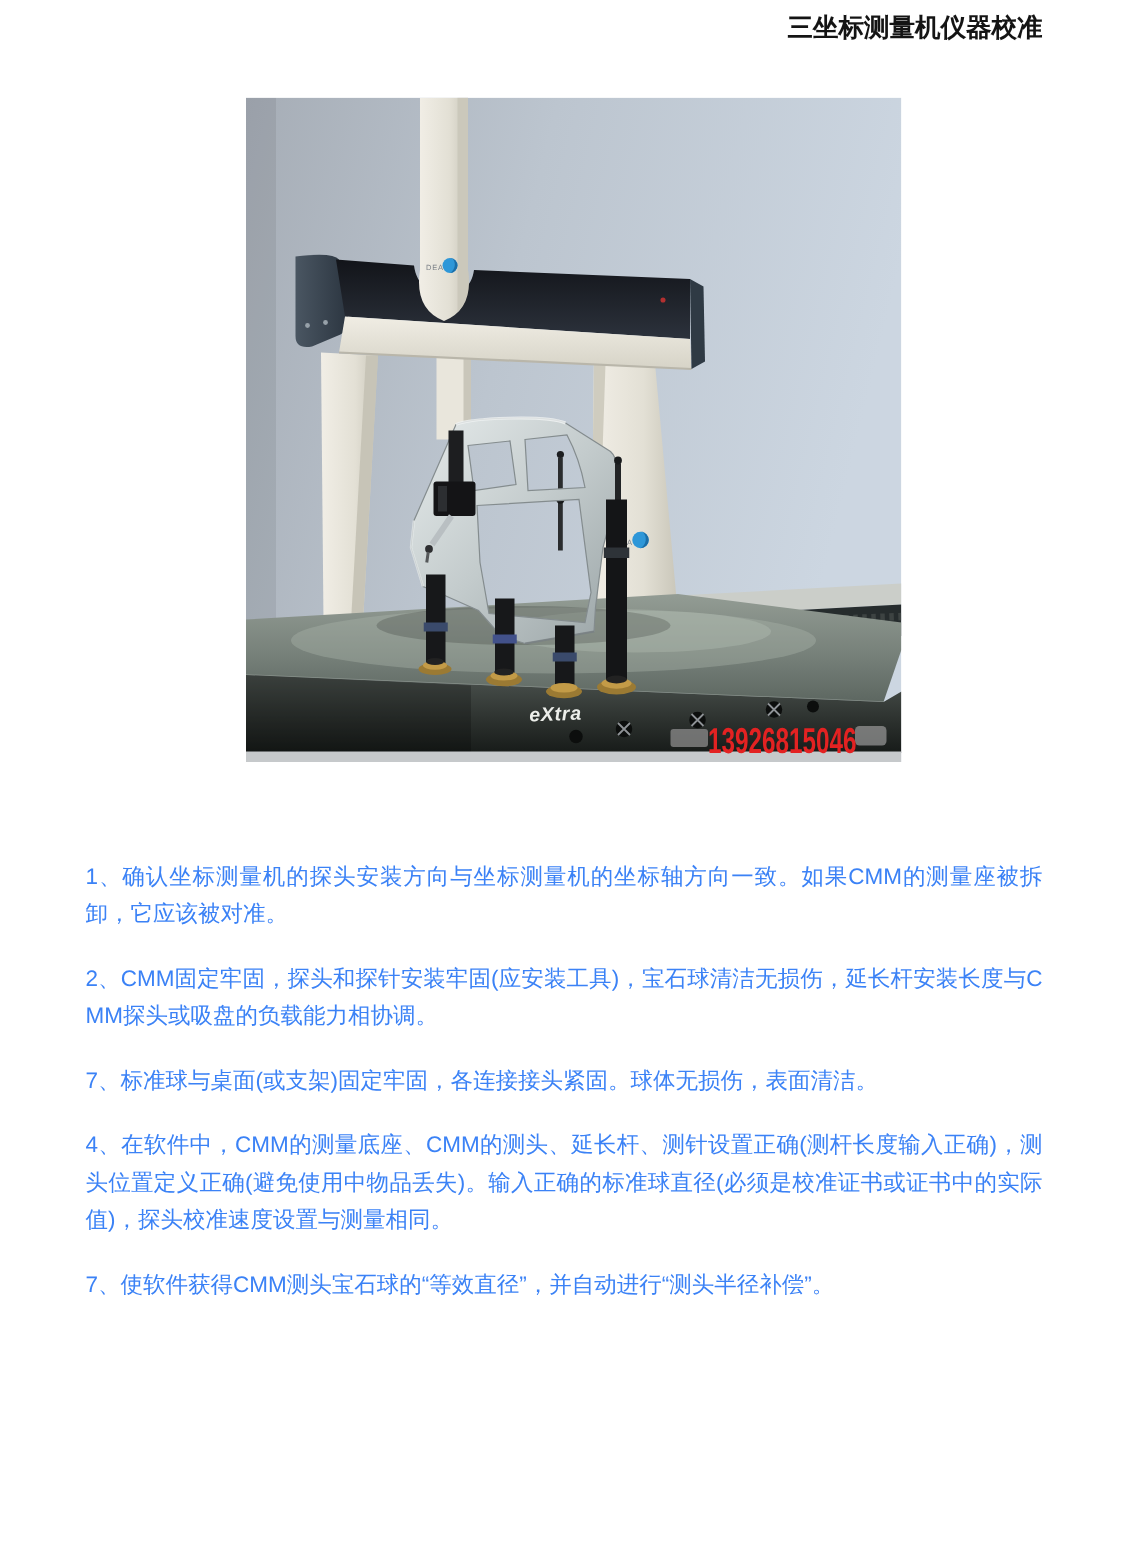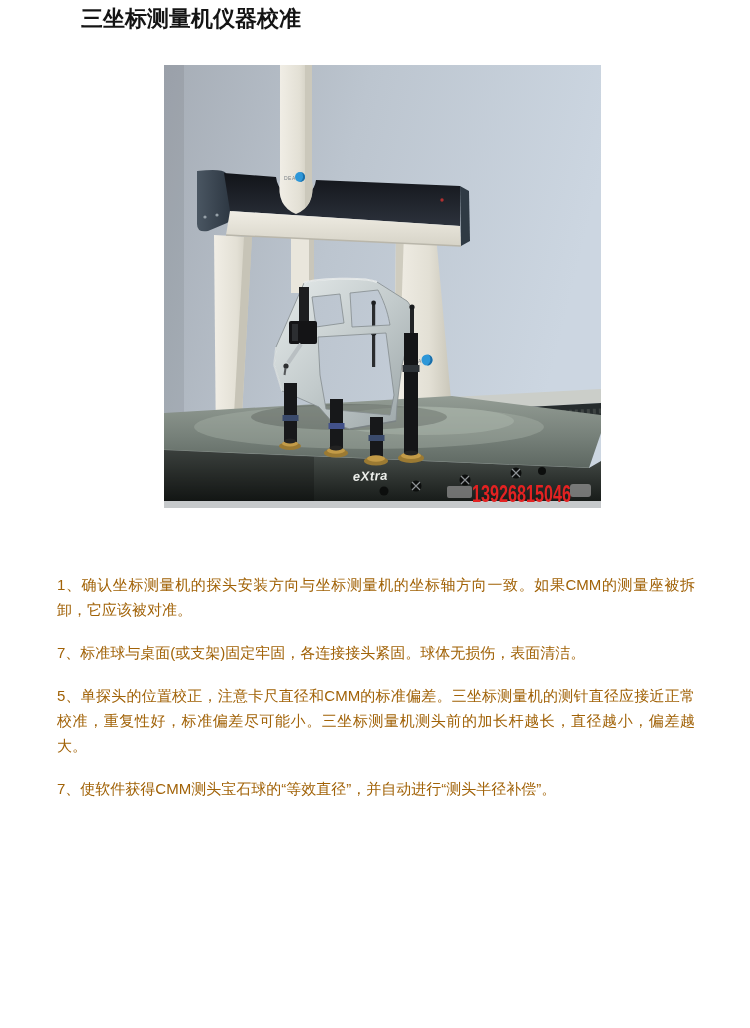--- a/index.html
+++ b/index.html
@@ -3,32 +3,32 @@
 <meta charset="utf-8">
 <style>
   html,body { margin:0; padding:0; background:#ffffff; }
   body {
     width:750px;
     font-family:"Liberation Sans","DejaVu Sans",sans-serif;
     -webkit-font-smoothing:antialiased;
   }
   .page { width:750px; min-height:1028px; background:#fff; }
   h1.title {
-    margin:0; padding:9px 55px 0 81px;
-    font-size:22px; line-height:20px; font-weight:bold; color:#141414;
+    margin:0; padding:9px 55px 0 36px;
+    font-size:17px; line-height:20px; font-weight:bold; color:#141414;text-align:right;
   }
   figure.photo {
     margin:36px 0 0 164px; padding:0;
     width:437px; height:443px; overflow:hidden;
   }
   figure.photo svg { display:block; }
   .content { padding:0 55px 0 57px; margin-top:64px; }
   .content p {
     margin:0 0 18px 0;
-    font-size:15px; line-height:25px; color:#a16207;
+    font-size:15px; line-height:25px; color:#3b82f6;
     text-align:justify; text-justify:inter-ideograph;
     word-break:break-all;
   }
 </style>
 </head>
 <body>
 
 <div class="page">
 
   <h1 class="title">三坐标测量机仪器校准</h1>
@@ -206,18 +206,19 @@
         <circle cx="378" cy="406" r="4" fill="#0c0e0d"></circle>
         <rect x="283" y="421" width="25" height="12" rx="2" fill="#8c8c8c" opacity="0.75"></rect>
         <rect x="406" y="419" width="21" height="13" rx="3" fill="#9a9a9a" opacity="0.7"></rect>
         <text x="308" y="437" font-size="24" font-weight="bold" fill="#e32222" textLength="99" lengthAdjust="spacingAndGlyphs">13926815046</text>
       </g>
     </svg>
   </figure>
 
   <div class="content">
     <p>1、确认坐标测量机的探头安装方向与坐标测量机的坐标轴方向一致。如果CMM的测量座被拆卸，它应该被对准。</p>
+    <p>2、CMM固定牢固，探头和探针安装牢固(应安装工具)，宝石球清洁无损伤，延长杆安装长度与CMM探头或吸盘的负载能力相协调。</p>
     <p>7、标准球与桌面(或支架)固定牢固，各连接接头紧固。球体无损伤，表面清洁。</p>
-    <p>5、单探头的位置校正，注意卡尺直径和CMM的标准偏差。三坐标测量机的测针直径应接近正常校准，重复性好，标准偏差尽可能小。三坐标测量机测头前的加长杆越长，直径越小，偏差越大。</p>
+    <p>4、在软件中，CMM的测量底座、CMM的测头、延长杆、测针设置正确(测杆长度输入正确)，测头位置定义正确(避免使用中物品丢失)。输入正确的标准球直径(必须是校准证书或证书中的实际值)，探头校准速度设置与测量相同。</p>
     <p>7、使软件获得CMM测头宝石球的“等效直径”，并自动进行“测头半径补偿”。</p>
   </div>
 
 </div>
 
 </body></html>

